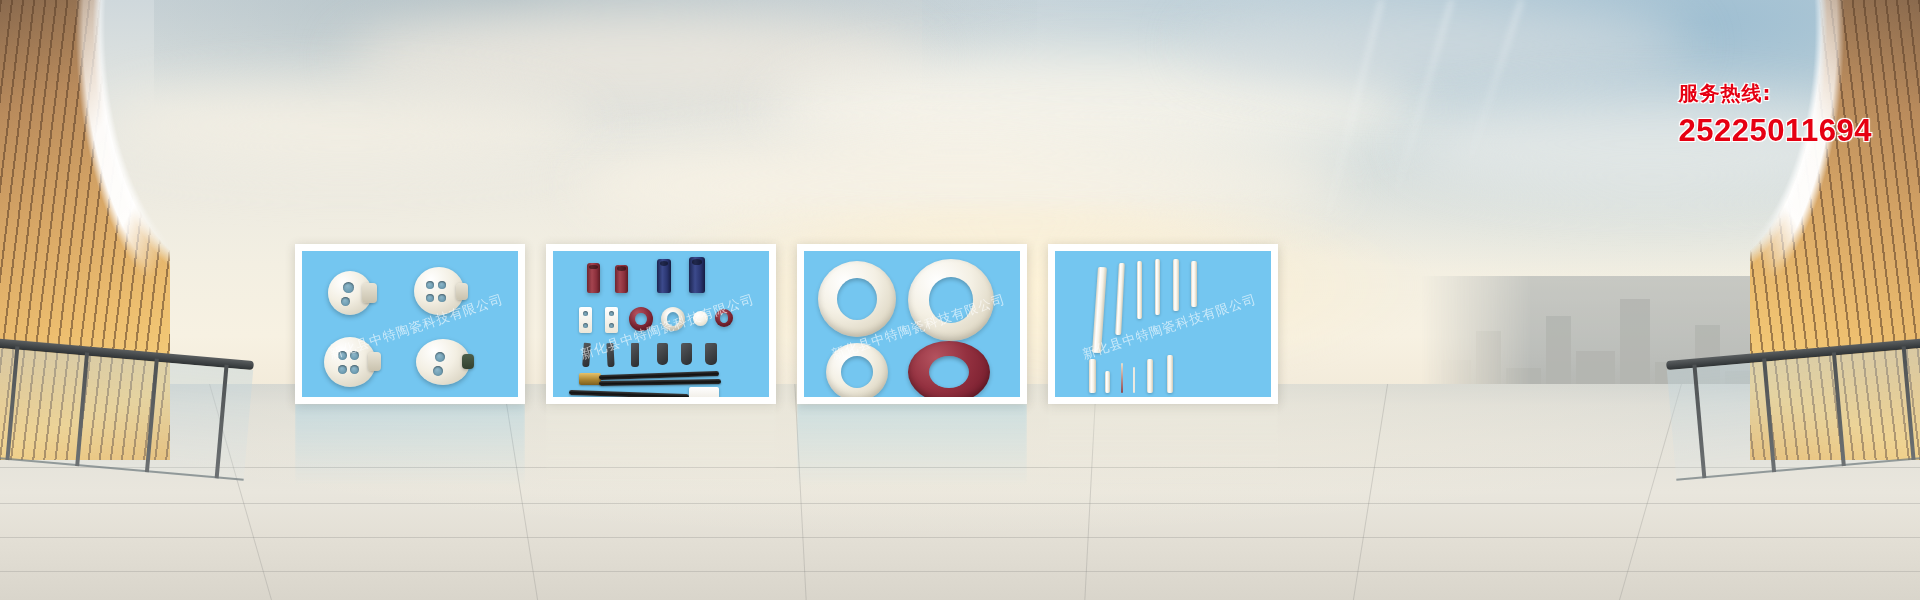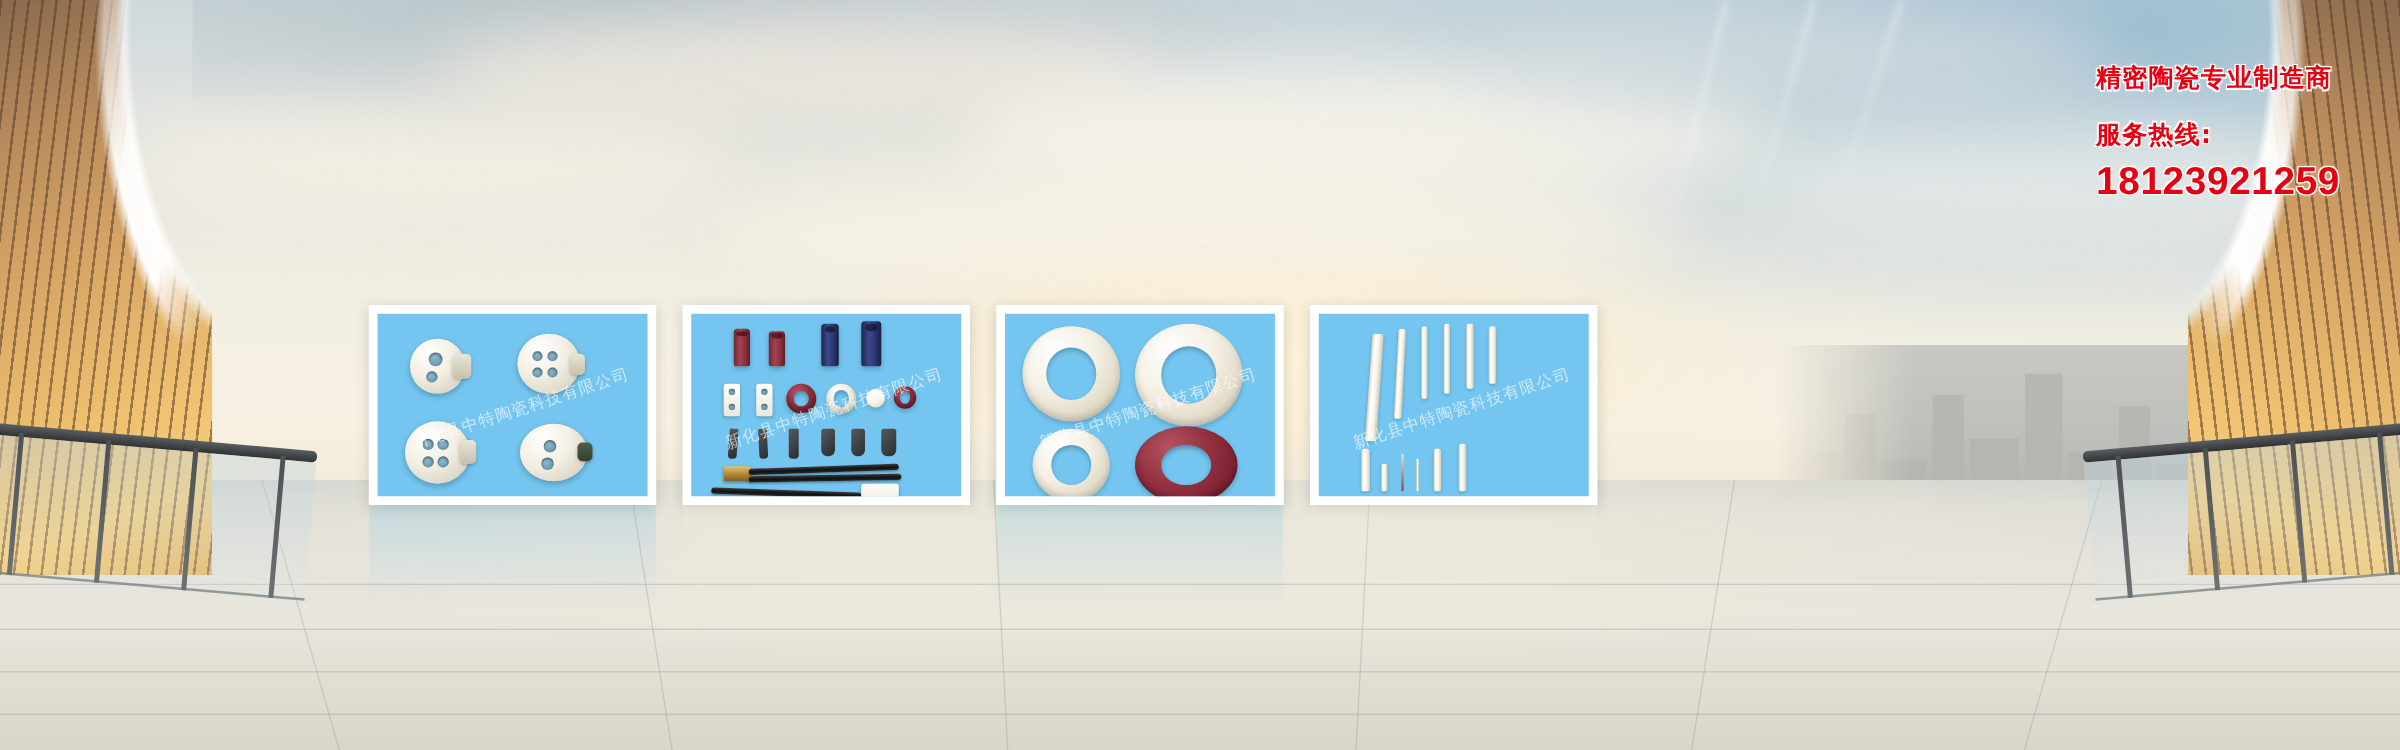--- a/index.html
+++ b/index.html
@@ -221,21 +221,21 @@
   .contact .c-maker {
     font-family:"DejaVu Sans","Liberation Sans",sans-serif;
     font-weight:700;
     font-size:20px;
     letter-spacing:1px;
     line-height:1.4;
     white-space:nowrap;
     text-shadow:0 0 3px #fff, 1px 1px 0 #fff, -1px 1px 0 #fff, 1px -1px 0 #fff, -1px -1px 0 #fff;
   }
   .contact .c-hotline-label {
-    margin-top:18px;
+    margin-top:32px;
     font-family:"DejaVu Sans","Liberation Sans",sans-serif;
     font-weight:700;
     font-size:20px;
     letter-spacing:1px;
     white-space:nowrap;
     text-shadow:0 0 3px #fff, 1px 1px 0 #fff, -1px 1px 0 #fff, 1px -1px 0 #fff, -1px -1px 0 #fff;
   }
   .contact .c-phone {
     margin-top:6px;
     font-family:"Liberation Sans","DejaVu Sans",sans-serif;
@@ -450,23 +450,22 @@
     <div class="post" style="left:26px;"></div>
     <div class="post" style="left:96px;"></div>
     <div class="post" style="left:166px;"></div>
     <div class="post" style="left:236px;"></div>
   </div>
 
   <div class="slogan-wrap">
   </div>
 
   <div class="contact">
-    <div class="c-maker">精密陶瓷专业制造商</div>
     <div class="c-hotline-label">服务热线:</div>
-    <div class="c-phone">18123921259</div>
+    <div class="c-phone">25225011694</div>
   </div>
 
   <div class="panels">
 
     <div class="panel">
       <div class="panel-inner">
         <div class="part socket" style="left:26px;  top:20px; width:44px; height:44px;">
           <div class="hole" style="left:34%; top:26%; width:11px; height:11px;"></div>
           <div class="hole" style="left:30%; top:58%; width:9px; height:9px;"></div>
           <div class="socket-nub"></div>

